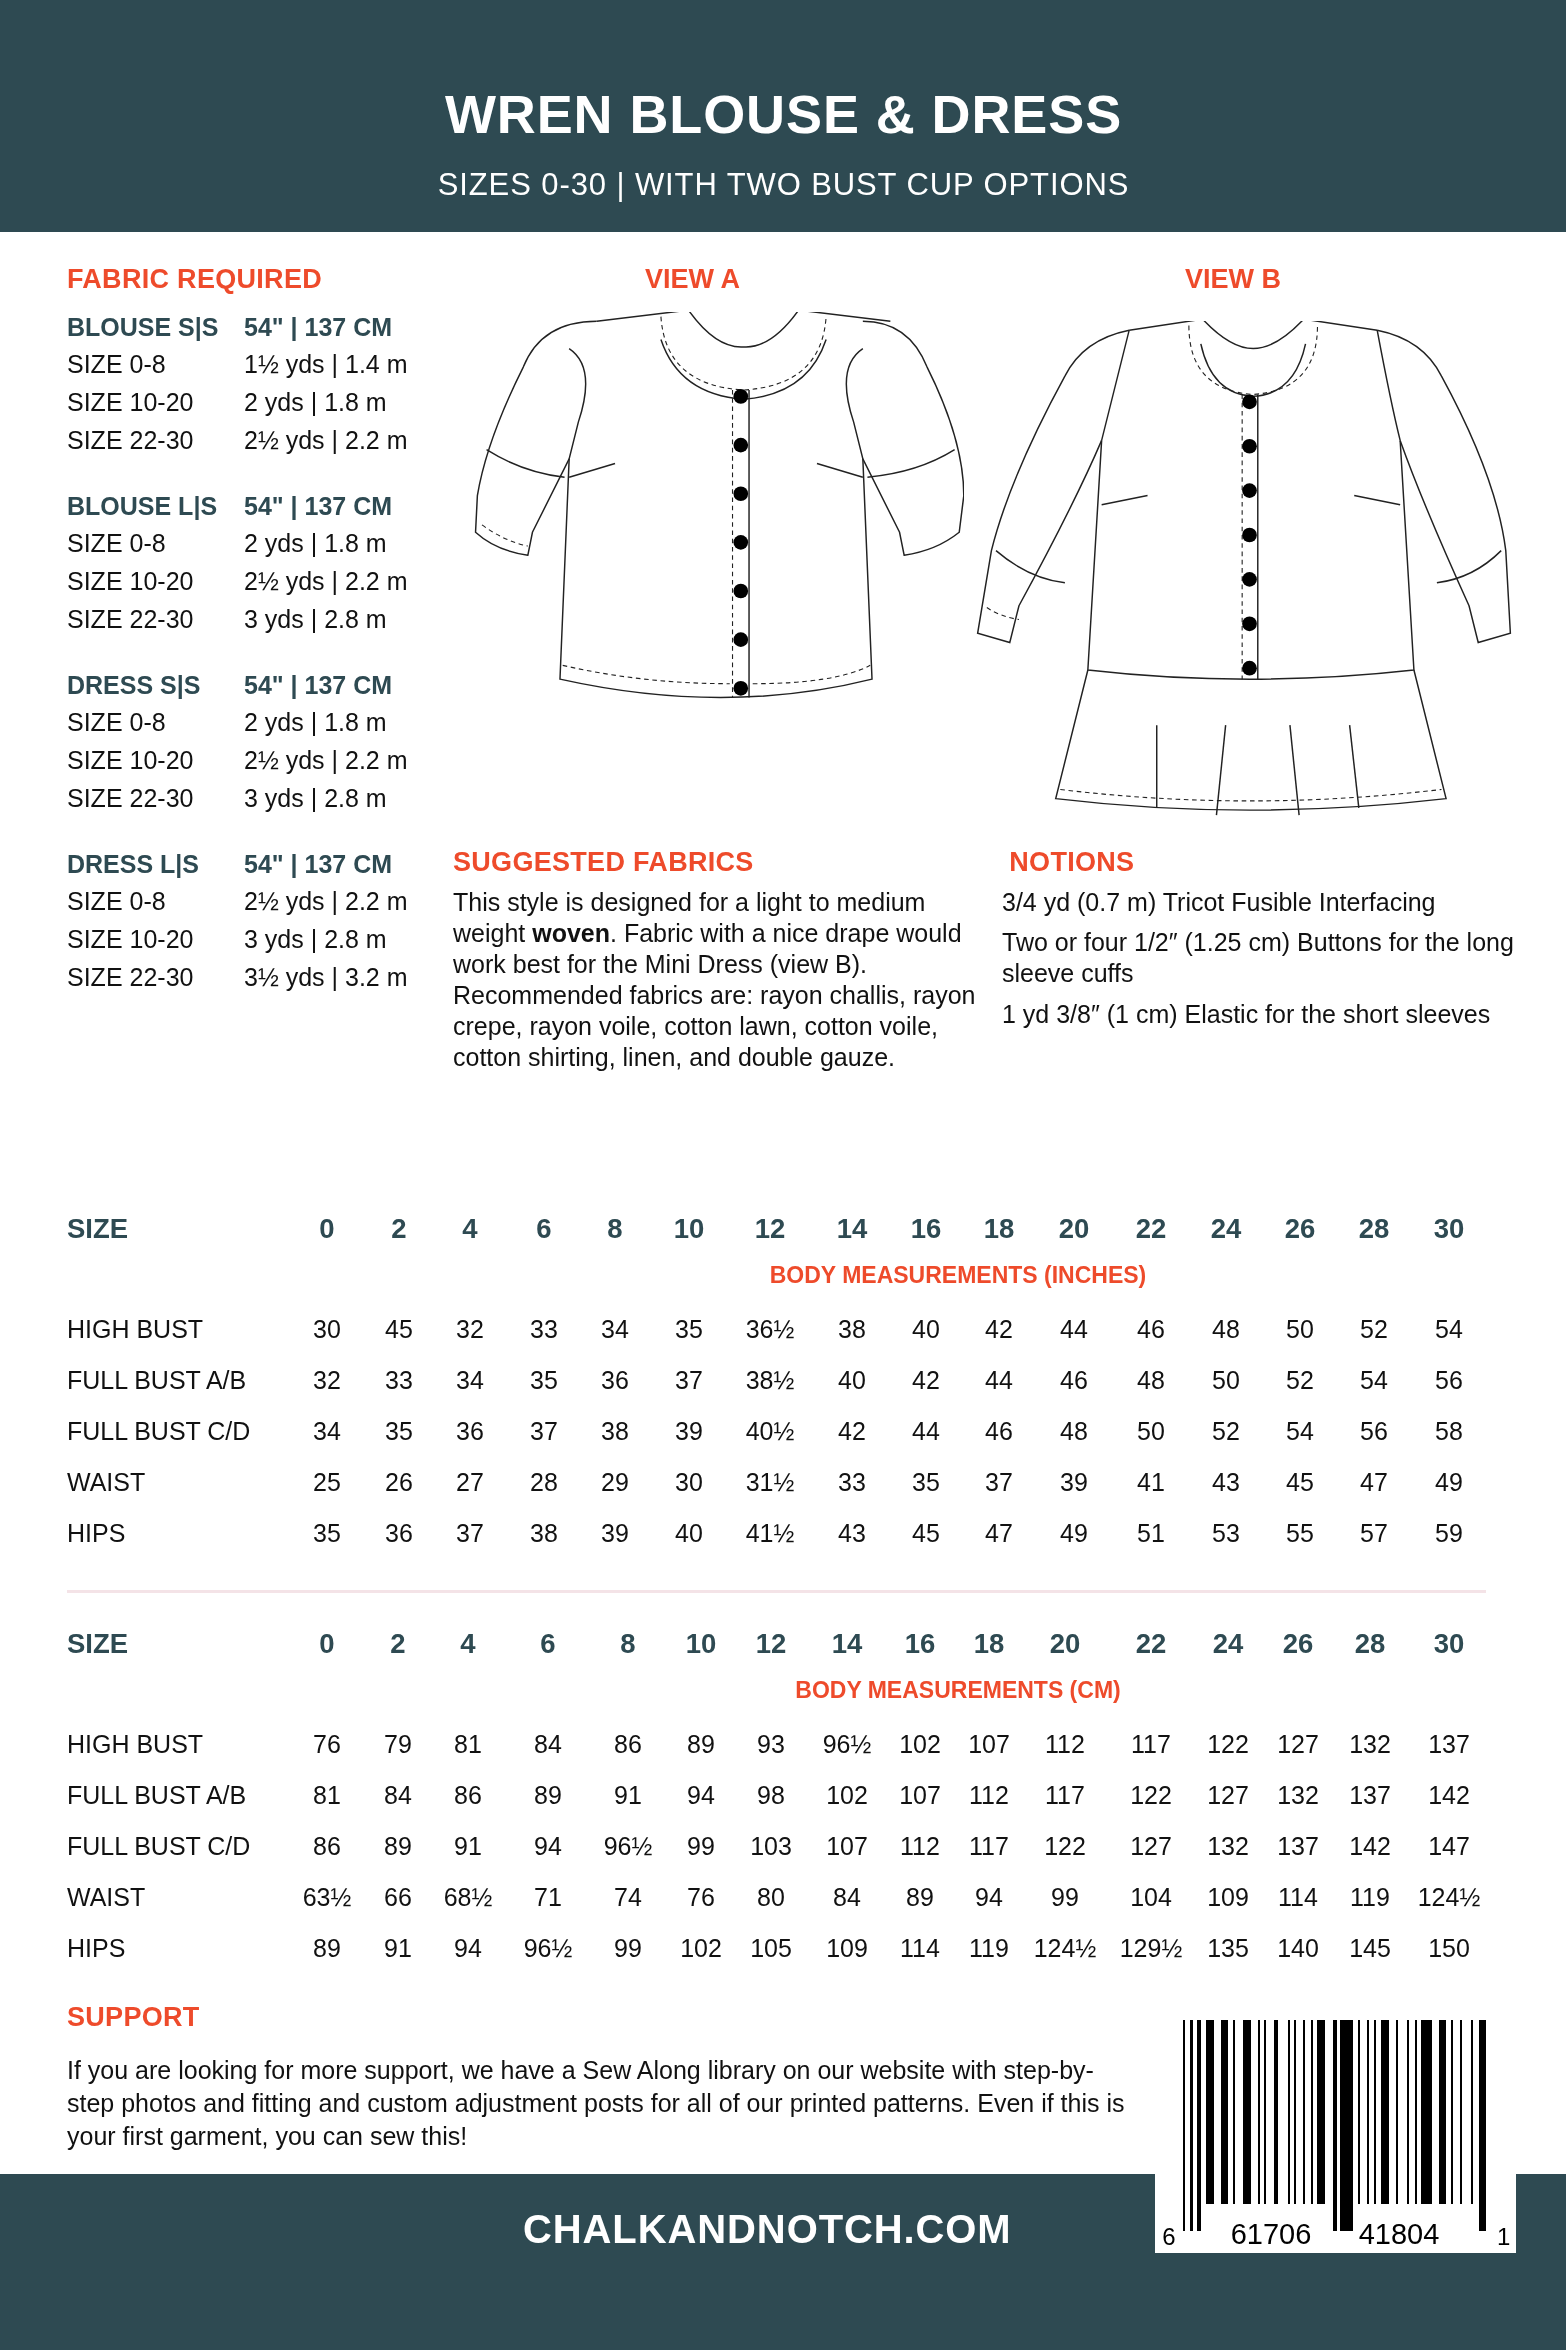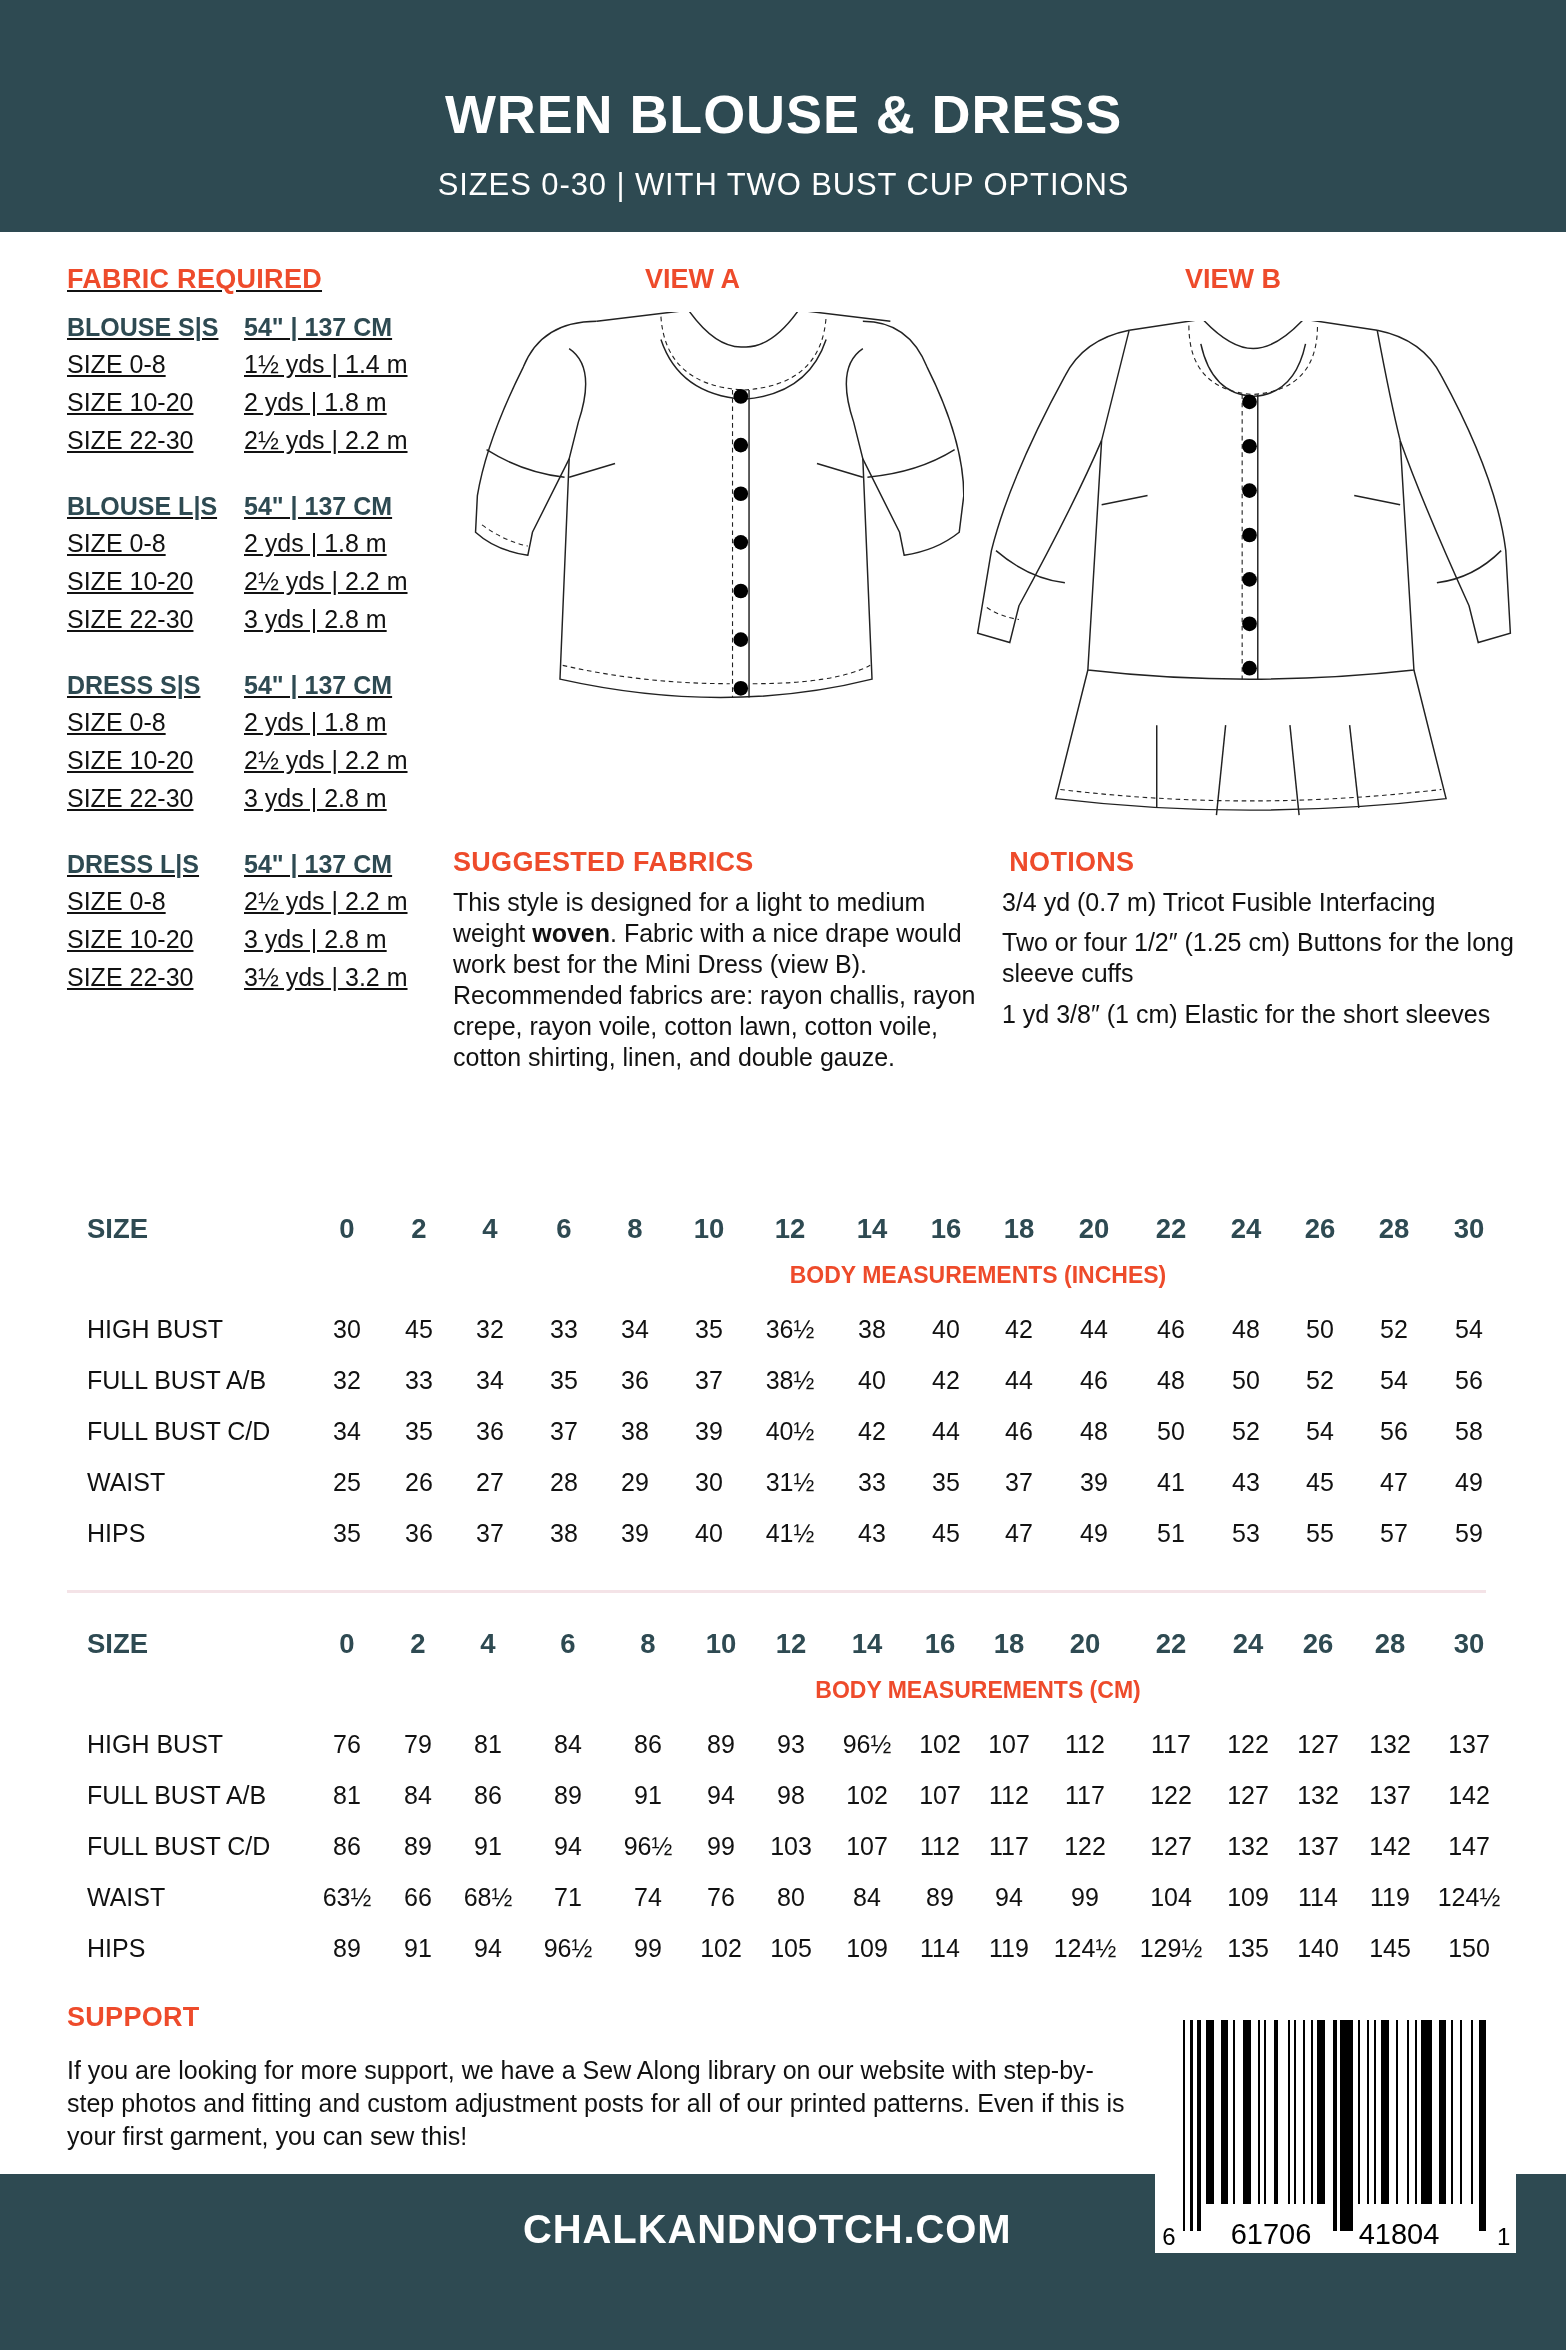--- a/index.html
+++ b/index.html
@@ -17,42 +17,42 @@
     position: absolute; left: 0; right: 0; top: 83px;
     font-size: 54px; font-weight: 700; letter-spacing: 0.9px;
   }
   .header .subtitle {
     position: absolute; left: 0; right: 0; top: 167px;
     font-size: 31px; letter-spacing: 0.9px;
   }
 
   
   .section-head { font-weight: 700; font-size: 27px; color: #ee4b2b; letter-spacing: 0.3px; }
-  .fabric { position: absolute; left: 67px; top: 264px; width: 386px; text-decoration: underline; }
+  .fabric { position: absolute; left: 67px; top: 264px; width: 386px; }
   .fabric .group { margin-top: 0; }
   .fabric .ghead { display: flex; font-weight: 700; font-size: 25px; color: #2e4a52; height: 35px; align-items: center; }
   .fabric .row { display: flex; font-size: 25px; height: 38px; align-items: center; color: #111; }
   .fabric .c1 { width: 177px; }
   .fabric .c2 { flex: 1; }
   .fabric .title-row { height: 46px; }
 
   
   .view-label { position: absolute; font-weight: 700; font-size: 27px; color: #ee4b2b; }
   svg.garment { position: absolute; }
   svg.garment path, svg.garment line { fill: none; stroke: #222; stroke-width: 1.6; }
   svg.garment .dash { stroke-dasharray: 5 4; stroke-width: 1.2; }
   svg.garment circle { fill: #000; stroke: none; }
 
   
   .block { position: absolute; font-size: 25px; line-height: 31px; color: #111; }
   .block p { margin: 0 0 9.2px 0; }
   .block .section-head { margin-bottom: 9.2px; line-height: 31px; }
 
   
-  .stable { position: absolute; left: 67px; width: 1433px; margin-left: 20px; }
+  .stable { position: absolute; left: 67px; width: 1433px; }
   .srow { position: relative; height: 51px; font-size: 25px; }
   .srow .label { position: absolute; left: 0; top: 0; line-height: 51px; }
   .srow .cell { position: absolute; top: 0; line-height: 51px; text-align: center; width: 64px; margin-left: -32px; }
   .srow.head { font-weight: 700; font-size: 27.5px; color: #2e4a52; height: 55px; }
   .srow.head .label, .srow.head .cell { line-height: 55px; }
   .subhead { height: 48px; position: relative; }
   .subhead span { position: absolute; left: 0; right: 0; text-align: center; top: 5.5px;
     font-weight: 700; font-size: 23px; color: #ee4b2b; padding-left: 349px; box-sizing: border-box; }
   .divider { position: absolute; left: 67px; width: 1419px; top: 1590px; height: 2.8px; background: #f4e3e7; }
 

